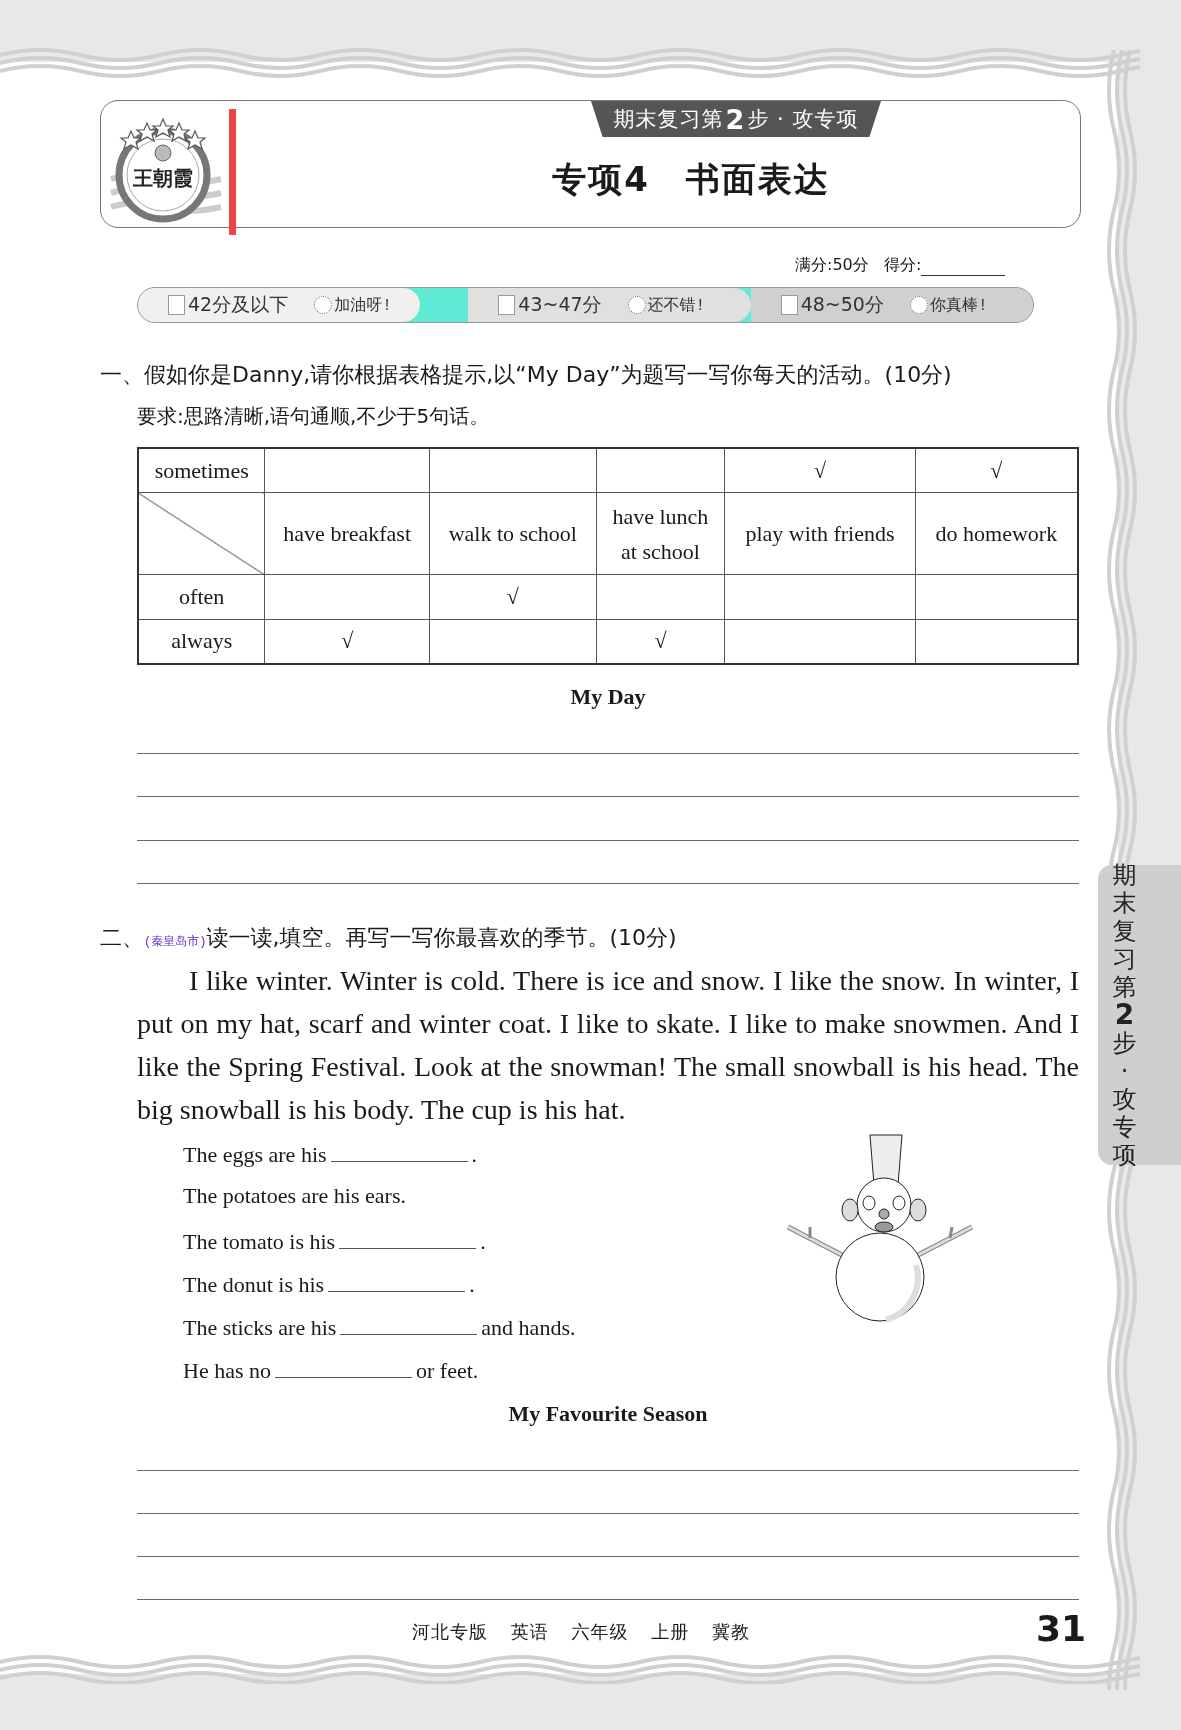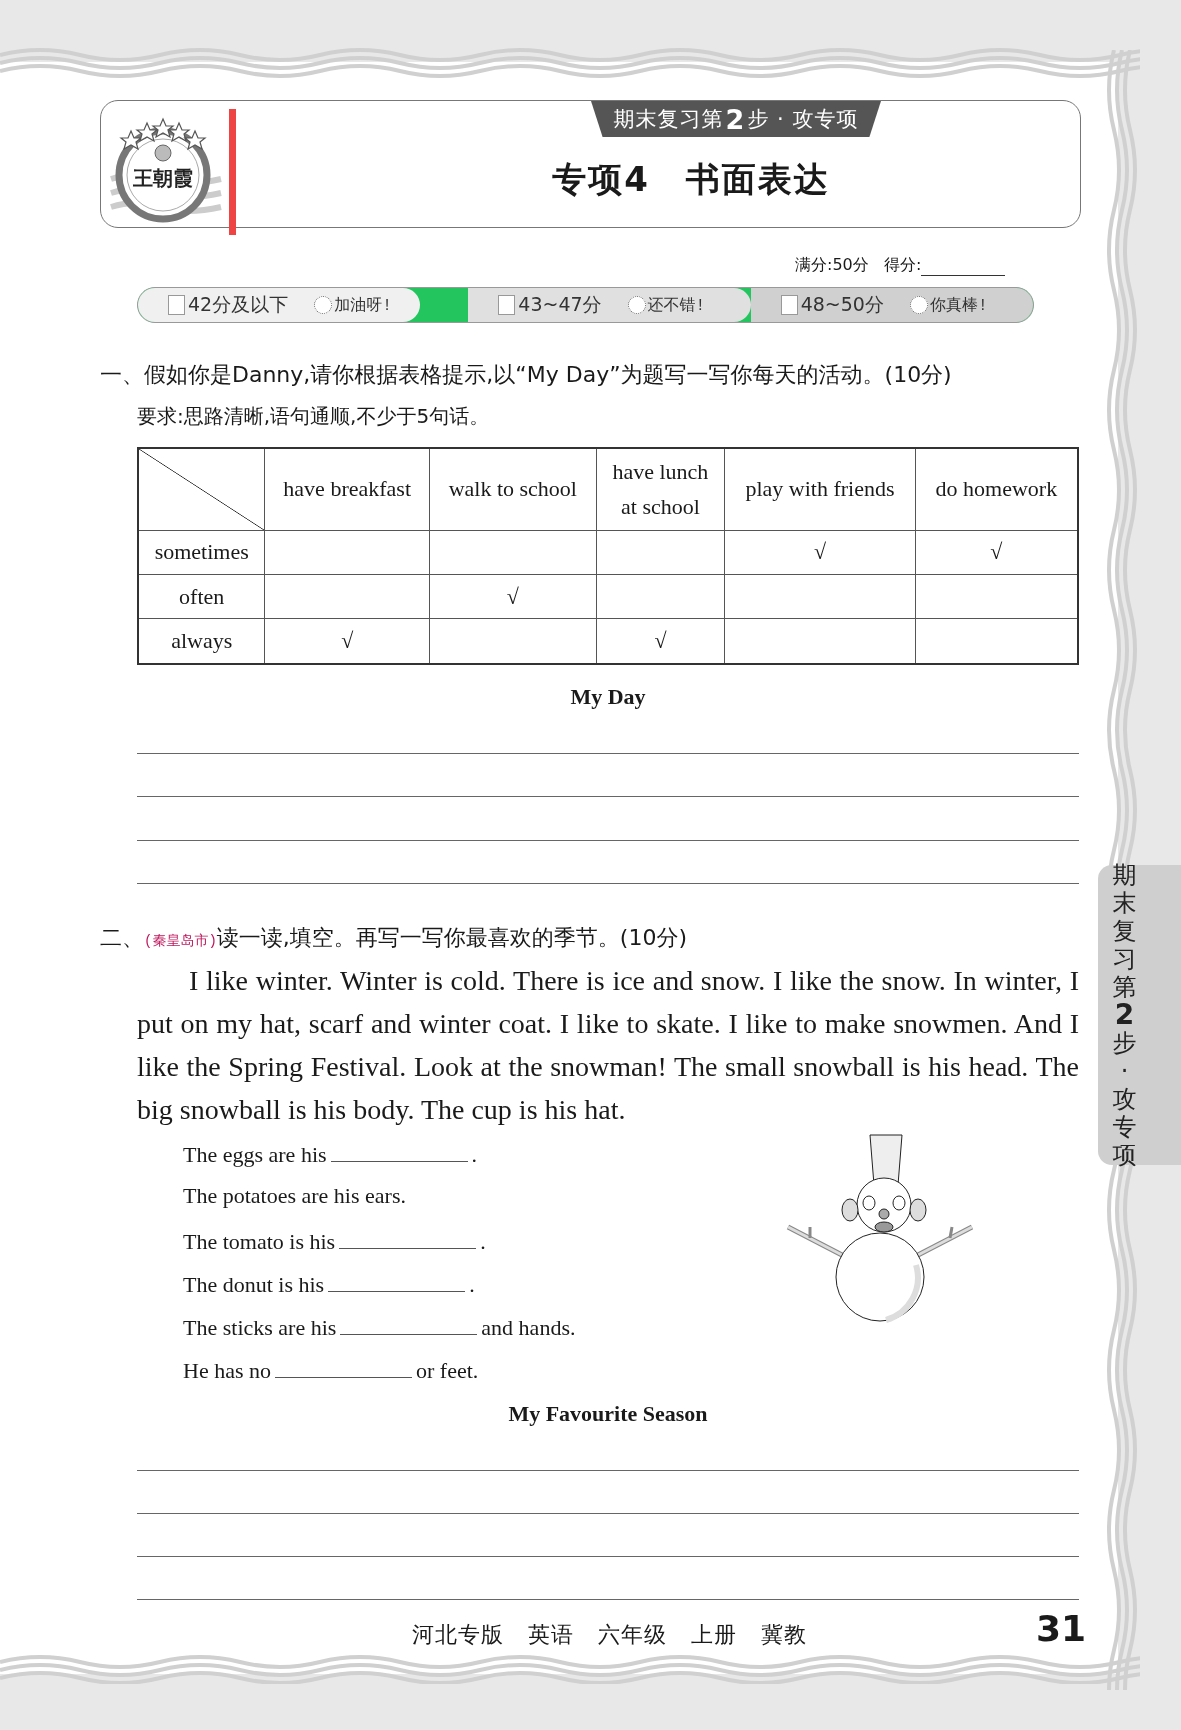--- a/index.html
+++ b/index.html
@@ -37,21 +37,21 @@
   }
 
   .score-line {
     position:absolute; left:795px; top:255px; font-size:16px;
   }
   .score-blank { display:inline-block; width:84px; border-bottom:1px solid #333; height:16px; vertical-align:bottom; }
 
   .grade-bar {
     position:absolute; left:137px; top:287px; width:895px; height:34px;
     border:1.5px solid #999; border-radius:18px; overflow:hidden;
-    display:flex; background:#22c55e;justify-content:space-between;
+    display:flex; background:#5eead4;justify-content:space-between;
   }
   .grade-seg { flex:1; display:flex; align-items:center; padding-left:30px; font-size:19px; color:#333; }
   .grade-seg:nth-child(1){ background:#f0f0f0; border-radius:0 30px 30px 0; }
   .grade-seg:nth-child(2){ background:#e0e0e0; border-radius:0 30px 30px 0;margin-left:48px; }
   .grade-seg:nth-child(3){ background:#d0d0d0; }
   .chk { display:inline-block; width:15px; height:18px; background:#fff; border:1px solid #999; margin-right:3px; }
   .face { display:inline-block; width:16px; height:16px; border:1px dotted #666; border-radius:50%; margin:0 2px 0 26px; background:#fff; }
   .praise { font-size:16px; font-family:Liberation Mono, monospace; }
 
   .q-title { position:absolute; left:100px; font-size:22px; }
@@ -66,21 +66,21 @@
   .diag { position:relative; background:linear-gradient(to top right, transparent calc(50% - 0.7px), #222 50%, transparent calc(50% + 0.7px)); }
 
   .heading { position:absolute; width:942px; left:137px; text-align:center; font-weight:bold; font-family:"Liberation Serif", serif; font-size:22px; }
   .write-line { position:absolute; left:137px; width:942px; border-top:1.5px solid #666; }
 
   .passage { position:absolute; left:137px; width:942px; font-family:"Liberation Serif", serif; font-size:28px; line-height:43px; text-align:justify; }
   .passage p { margin:0; text-indent:52px; }
   .fill { position:absolute; left:137px; font-family:"Liberation Serif", serif; font-size:22px;margin-left:46px; }
   .blank { display:inline-block; width:137px; border-bottom:1px solid #555; height:22px; vertical-align:baseline; margin:0 4px; }
 
-  .footer-text { position:absolute; left:412px; top:1620px; font-size:22px; font-family:"DejaVu Serif", serif; word-spacing:16px; letter-spacing:1px; }
+  .footer-text { position:absolute; left:412px; top:1620px; font-size:18px; font-family:"DejaVu Serif", serif; word-spacing:16px; letter-spacing:1px; }
   .page-number { position:absolute; left:1036px; top:1608px; font-size:36px; font-weight:bold; }
 
   .side-tab {
     position:absolute; left:1098px; top:865px; width:83px; height:300px;
     background:#cfcfcf; border-radius:14px 0 0 14px;
     display:flex; flex-direction:column; align-items:center; justify-content:center;
     font-size:24px; line-height:28px; color:#222;
   }
   .side-tab span { display:block; text-align:center; padding-right:30px; }
 </style>
@@ -165,37 +165,37 @@
 <table class="freq">
   <colgroup>
     <col style="width:127px">
       <col style="width:165px">
       <col style="width:167px">
       <col style="width:129px">
       <col style="width:191px">
       <col style="width:163px">
   </colgroup>
   <tbody>
-      <tr style="height:82px">
+      <tr>
+    <td>sometimes</td>
+    <td></td>
+    <td></td>
+    <td></td>
+    <td>√</td>
+    <td>√</td>
+  </tr>
+  <tr style="height:82px">
     <td class="diag"></td>
     <td><span>have breakfast</span></td>
     <td><span>walk to school</span></td>
     <td style="line-height:35px"><span>have lunch</span><br><span>at school</span></td>
     <td><span>play with friends</span></td>
     <td><span>do homework</span></td>
   </tr>
   <tr>
-    <td>sometimes</td>
-    <td></td>
-    <td></td>
-    <td></td>
-    <td>√</td>
-    <td>√</td>
-  </tr>
-  <tr>
     <td>often</td>
     <td></td>
     <td>√</td>
     <td></td>
     <td></td>
     <td></td>
   </tr>
   <tr>
     <td>always</td>
     <td>√</td>
@@ -207,21 +207,21 @@
 </tbody>
   </table>
 
 <div class="heading" style="top:684px">My Day</div>
 <div class="write-line" style="top:753px"></div>
 <div class="write-line" style="top:796px"></div>
 <div class="write-line" style="top:840px"></div>
 <div class="write-line" style="top:883px"></div>
 
 <div class="q-title" style="top:923px">
-  <span>二、</span><span class="praise" style="font-size:14px;color:#be185d">(秦皇岛市)</span><span>读一读,填空。再写一写你最喜欢的季节。(10分)</span>
+  <span>二、</span><span class="praise" style="font-size:12px;color:#6d28d9">(秦皇岛市)</span><span>读一读,填空。再写一写你最喜欢的季节。(10分)</span>
 </div>
 
 <div class="passage" style="top:959px">
   <p>I like winter. Winter is cold. There is ice and snow. I like the snow. In winter, I put on my hat, scarf and winter coat. I like to skate. I like to make snowmen. And I like the Spring Festival. Look at the snowman! The small snowball is his head. The big snowball is his body. The cup is his hat.</p>
 </div>
 
 <div class="fill" style="top:1139px"><span>The eggs are his</span><span class="blank"></span><span>.</span></div>
 <div class="fill" style="top:1183px"><span>The potatoes are his ears.</span></div>
 <div class="fill" style="top:1226px"><span>The tomato is his</span><span class="blank"></span><span>.</span></div>
 <div class="fill" style="top:1269px"><span>The donut is his</span><span class="blank"></span><span>.</span></div>

